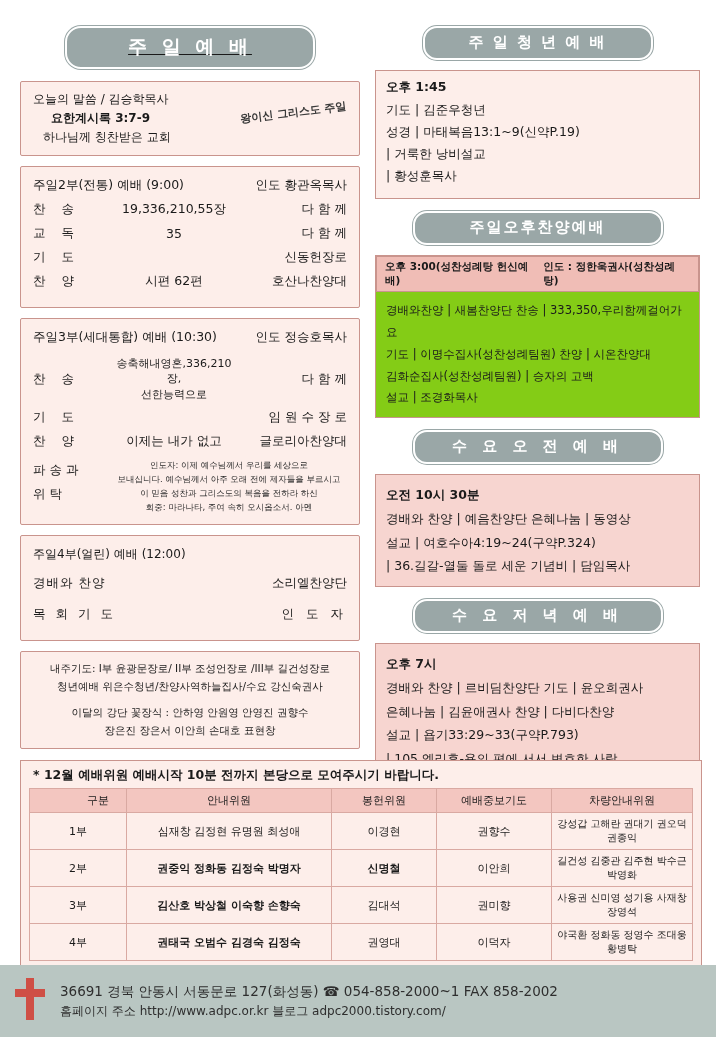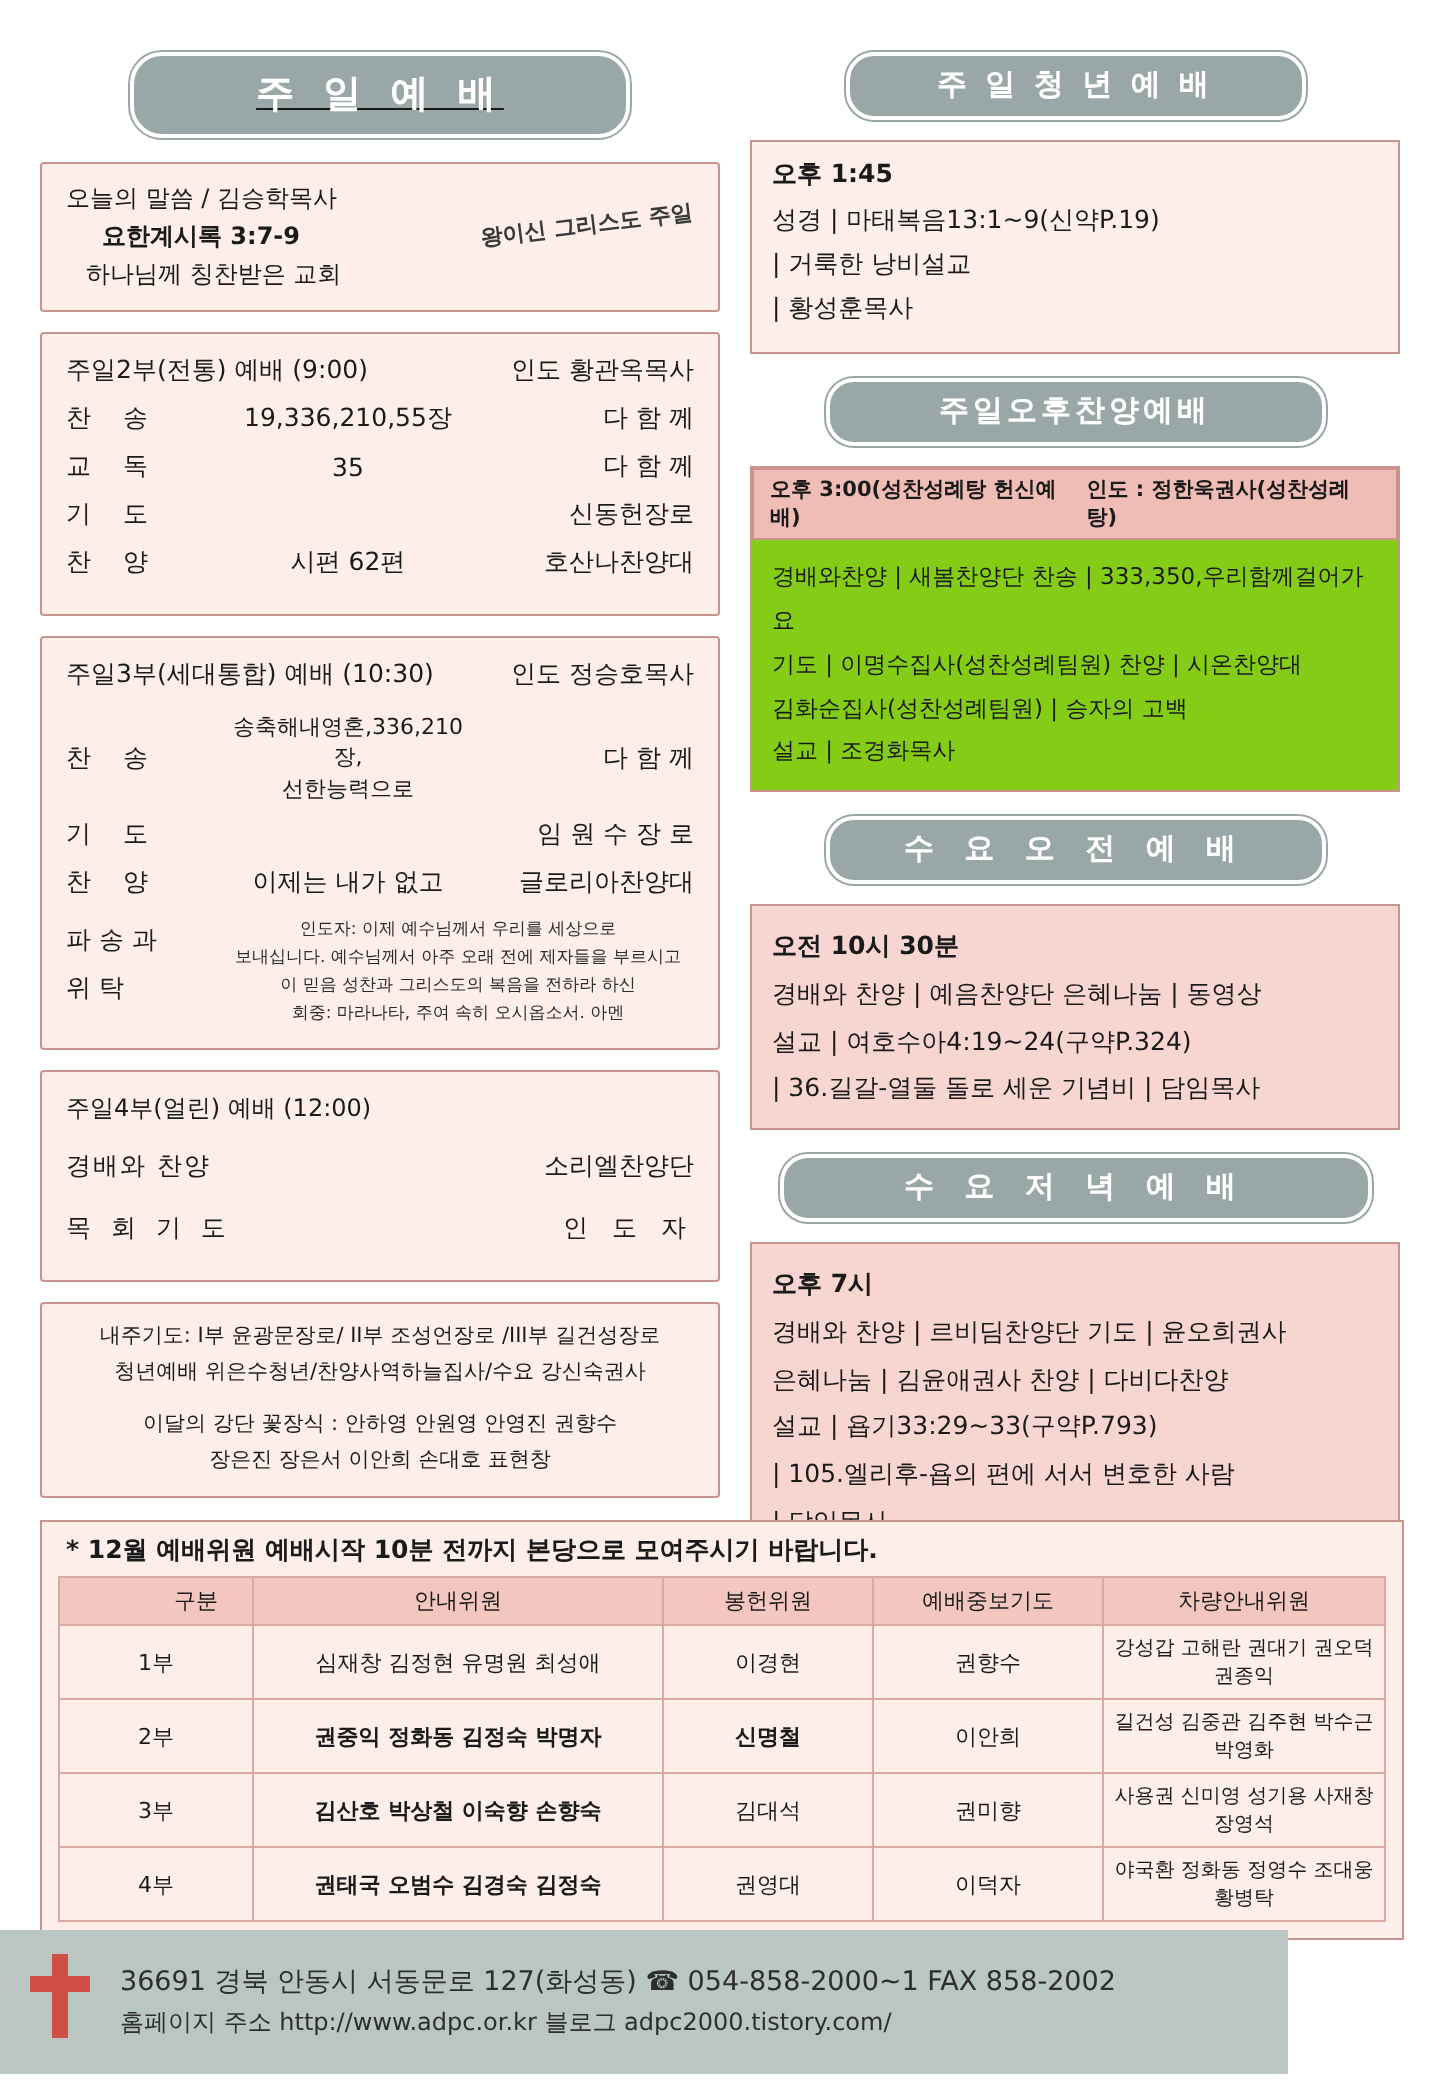--- a/index.html
+++ b/index.html
@@ -49,21 +49,21 @@
 
   
   .tbl{position:absolute;left:20px;top:760px;width:680px;border:1px solid #c9948d;background:#fdeeea;}
   table{border-collapse:collapse;width:100%;font-size:11px;}
   th,td{border:1px solid #d9a9a2;padding:4px 2px;text-align:center;}
   thead th{background:#f3c6c0;font-weight:normal;font-size:11px;}
   td.bold{font-weight:bold;}
 
   
   .footer{
-    position:absolute;left:0;top:965px;width:644px;height:72px;
+    position:absolute;left:0;top:965px;width:716px;height:72px;
     background:#b9c6c2;
     display:flex;align-items:center;
   }
   .footer .cross{width:60px;text-align:center;color:#d1504a;font-size:30px;font-weight:bold;line-height:1;}
   .footer .ftext{color:#2e2e2e;font-size:13.5px;line-height:1.6;}
 
   .memo{font-size:10.5px;line-height:1.7;text-align:center;padding:8px 6px;}
   .noticehdr{font-size:12.5px;font-weight:bold;padding:6px 10px 4px 12px;}
 </style>
 </head>
@@ -176,20 +176,21 @@
   </div>
 
   <div class="right">
 
     <div style="width:230px;margin:0 auto 10px auto;">
       <div class="pill sm">주 일 청 년 예 배</div>
     </div>
 
     <div class="rbox" style="margin-bottom:12px;">
       <div class="b" style="margin-bottom:6px;">오후 1:45</div>
+      <div class="l1">기도 | 김준우청년</div>
       <div class="l1">성경 |  마태복음13:1~9(신약P.19)</div>
       <div class="l1">        | 거룩한 낭비설교</div>
       <div class="l1">        | 황성훈목사</div>
     </div>
 
     <div style="width:250px;margin:0 auto 10px auto;">
       <div class="pill sm">주일오후찬양예배</div>
     </div>
 
     <div style="border:1px solid #c9948d;margin-bottom:12px;">
@@ -209,21 +210,21 @@
       <div class="pill sm" style="letter-spacing:5px;">수 요 오 전 예 배</div>
     </div>
 
     <div class="rbox" style="background:#f7d5d0;margin-bottom:12px;line-height:1.9;">
       <div class="b">오전 10시 30분</div>
       <div>경배와 찬양 |  예음찬양단      은혜나눔 | 동영상</div>
       <div>설교 | 여호수아4:19~24(구약P.324)</div>
       <div>        | 36.길갈-열둘 돌로 세운 기념비 |  담임목사</div>
     </div>
 
-    <div style="width:296px;margin:0 auto 10px auto;">
+    <div style="width:250px;margin:0 auto 10px auto;">
       <div class="pill sm" style="letter-spacing:5px;">수 요 저 녁 예 배</div>
     </div>
 
     <div class="rbox" style="background:#f7d5d0;line-height:1.9;">
       <div class="b">오후 7시</div>
       <div>경배와 찬양 |  르비딤찬양단        기도 |  윤오희권사</div>
       <div>은혜나눔 |  김윤애권사           찬양 |  다비다찬양</div>
       <div>설교 |  욥기33:29~33(구약P.793)</div>
       <div>        | 105.엘리후-욥의 편에 서서 변호한 사람</div>
       <div>        | 담임목사</div>

